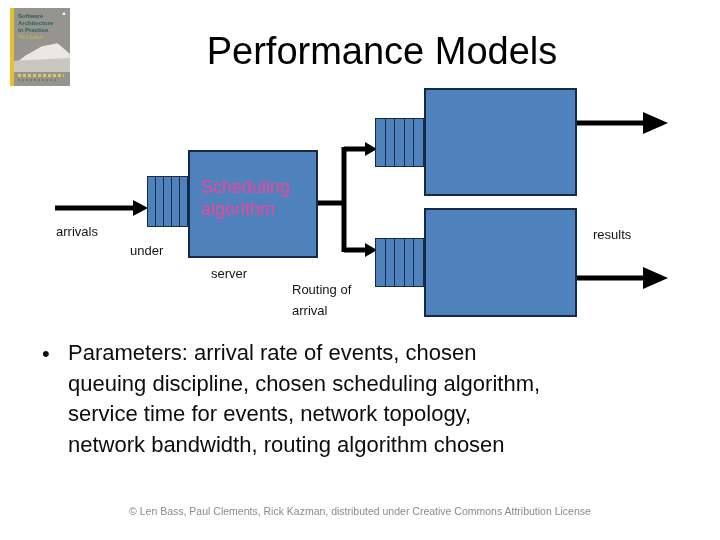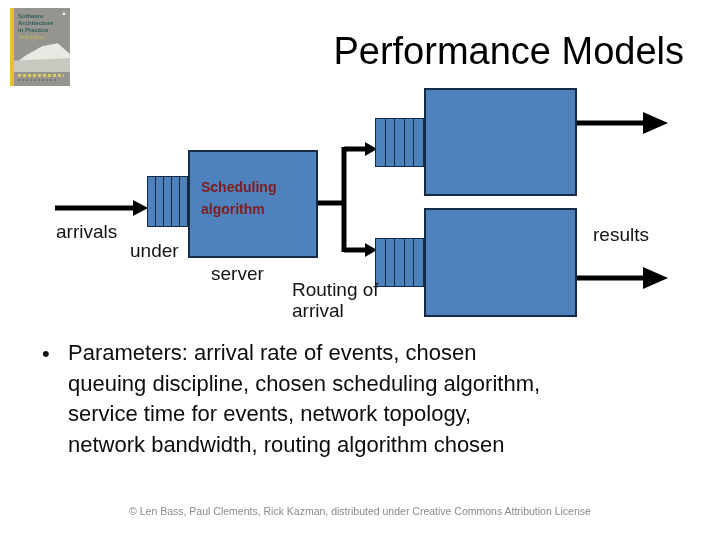--- a/index.html
+++ b/index.html
@@ -15,36 +15,36 @@
   .cover-logo{position:absolute;right:3px;top:2px;color:#f2f2ee;font-size:6px;line-height:6px;}
   .cover-building{position:absolute;left:4px;top:34px;width:56px;height:30px;background:#e9e8e2;
     clip-path:polygon(0 74%,20% 46%,50% 14%,78% 4%,100% 40%,100% 100%,0 100%);}
   .cover-building-shade{position:absolute;left:4px;top:50px;width:56px;height:14px;background:#c9c8c0;
     clip-path:polygon(0 20%,100% 0,100% 100%,0 100%);}
   .cover-authors{position:absolute;left:8px;top:66px;width:46px;height:3px;
     background:repeating-linear-gradient(90deg,#d9c95f 0 3px,transparent 3px 5px);}
   .cover-subline{position:absolute;left:8px;top:71px;width:40px;height:2px;
     background:repeating-linear-gradient(90deg,#7a7972 0 2px,transparent 2px 4px);}
   
-  .title{position:absolute;left:80px;top:30px;width:604px;text-align:right;
+  .title{position:absolute;left:80px;top:30px;width:604px;text-align:center;
     font-size:38px;color:#000;white-space:nowrap;}
   
   .arrows{position:absolute;left:0;top:0;width:720px;height:540px;pointer-events:none;}
   .qbox{position:absolute;background:#4f81bd;border:1.5px solid #152a47;box-sizing:border-box;display:flex;}
   .qbox i{flex:1;border-right:1.5px solid #152a47;}
   .qbox i:last-child{border-right:none;}
   .server-box{position:absolute;background:#4f81bd;border:2px solid #152a47;box-sizing:border-box;}
   .box1{left:188px;top:150px;width:130px;height:108px;}
   .box2{left:424px;top:88px;width:153px;height:108px;}
   .box3{left:424px;top:208px;width:153px;height:109px;}
   .queue1{left:147px;top:176px;width:41px;height:51px;}
   .queue2{left:375px;top:118px;width:49px;height:49px;}
   .queue3{left:375px;top:238px;width:49px;height:49px;}
-  .sched{position:absolute;left:201px;top:176px;color:#7f1d1d;font-size:14px;line-height:22px;font-weight:bold;}
-  .dlabel{position:absolute;color:#141414;font-size:19px;line-height:20px;white-space:nowrap;}
+  .sched{position:absolute;left:201px;top:176px;color:#ec4899;font-size:18px;line-height:22px;}
+  .dlabel{position:absolute;color:#141414;font-size:13px;line-height:20px;white-space:nowrap;}
   .lbl-arrivals{left:56px;top:222px;}
   .lbl-queue{left:130px;top:241px;}
   .lbl-server{left:211px;top:264px;}
   .lbl-routing{left:292px;top:279px;line-height:21px;}
   .lbl-results{left:593px;top:225px;text-align:center;}
   
   .bullets{position:absolute;left:42px;top:338px;width:650px;display:flex;color:#0d0d0d;}
   .bullet-marker{width:26px;font-size:22px;line-height:31px;}
   .bullet-lines{font-size:22px;line-height:30.5px;}
   

